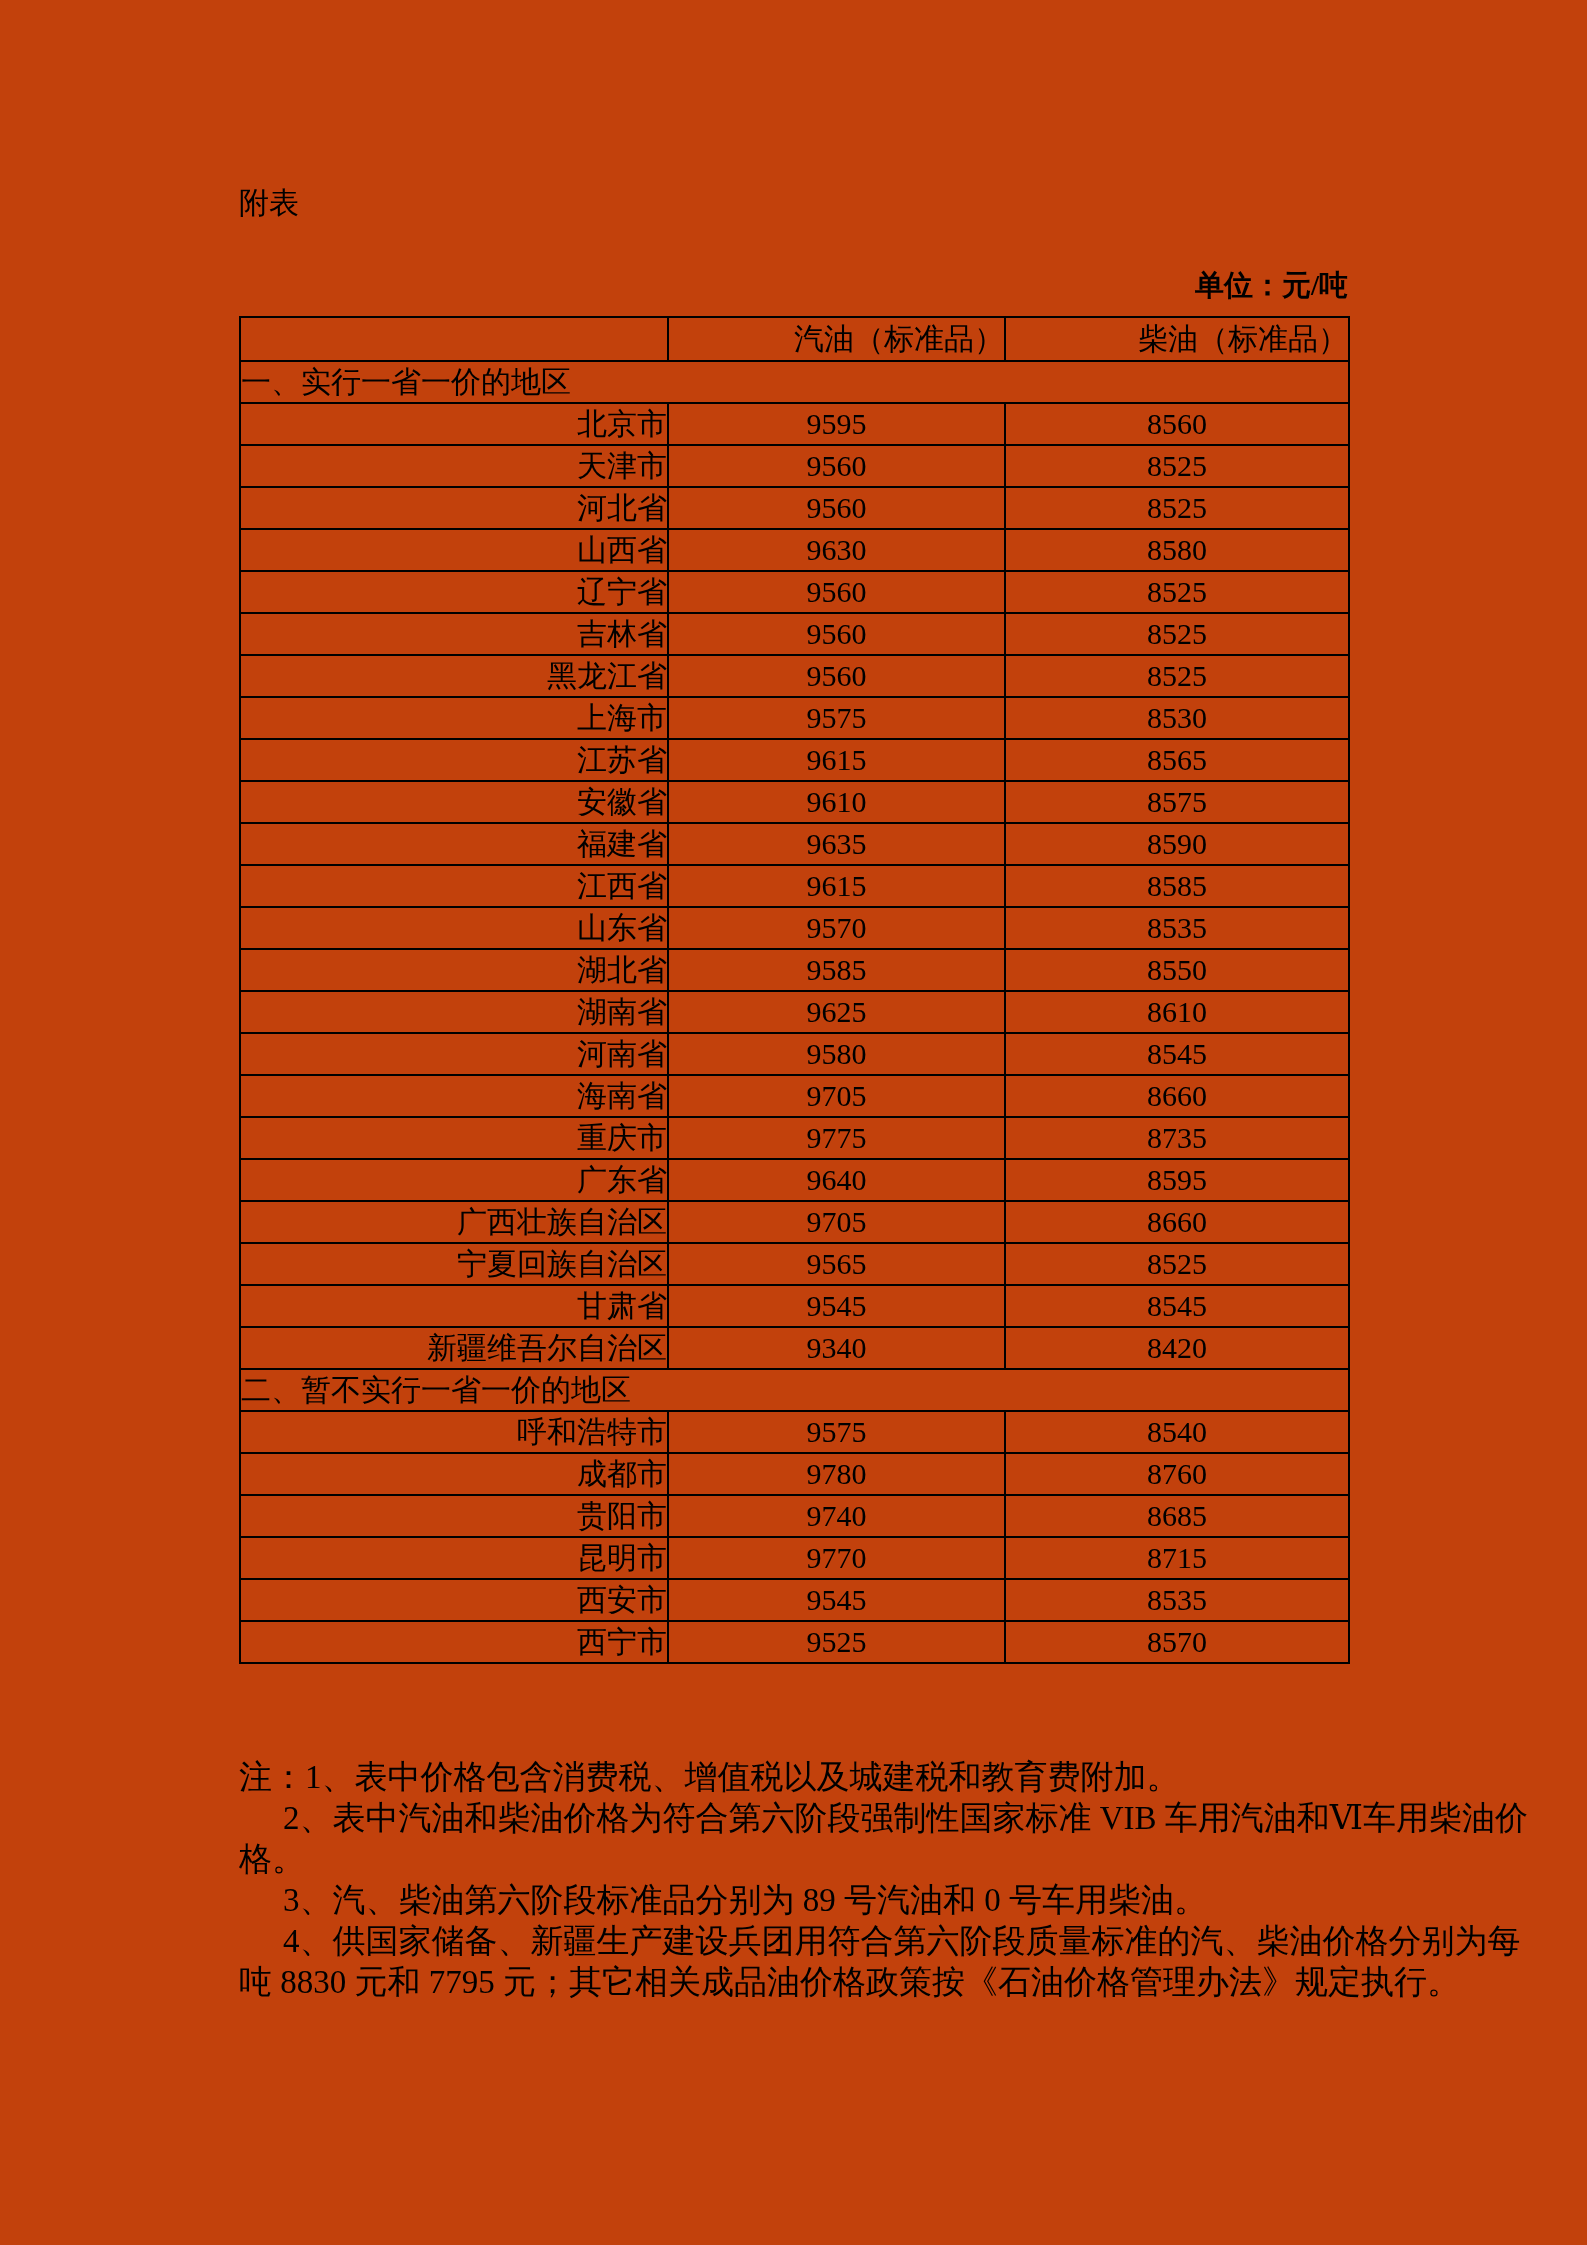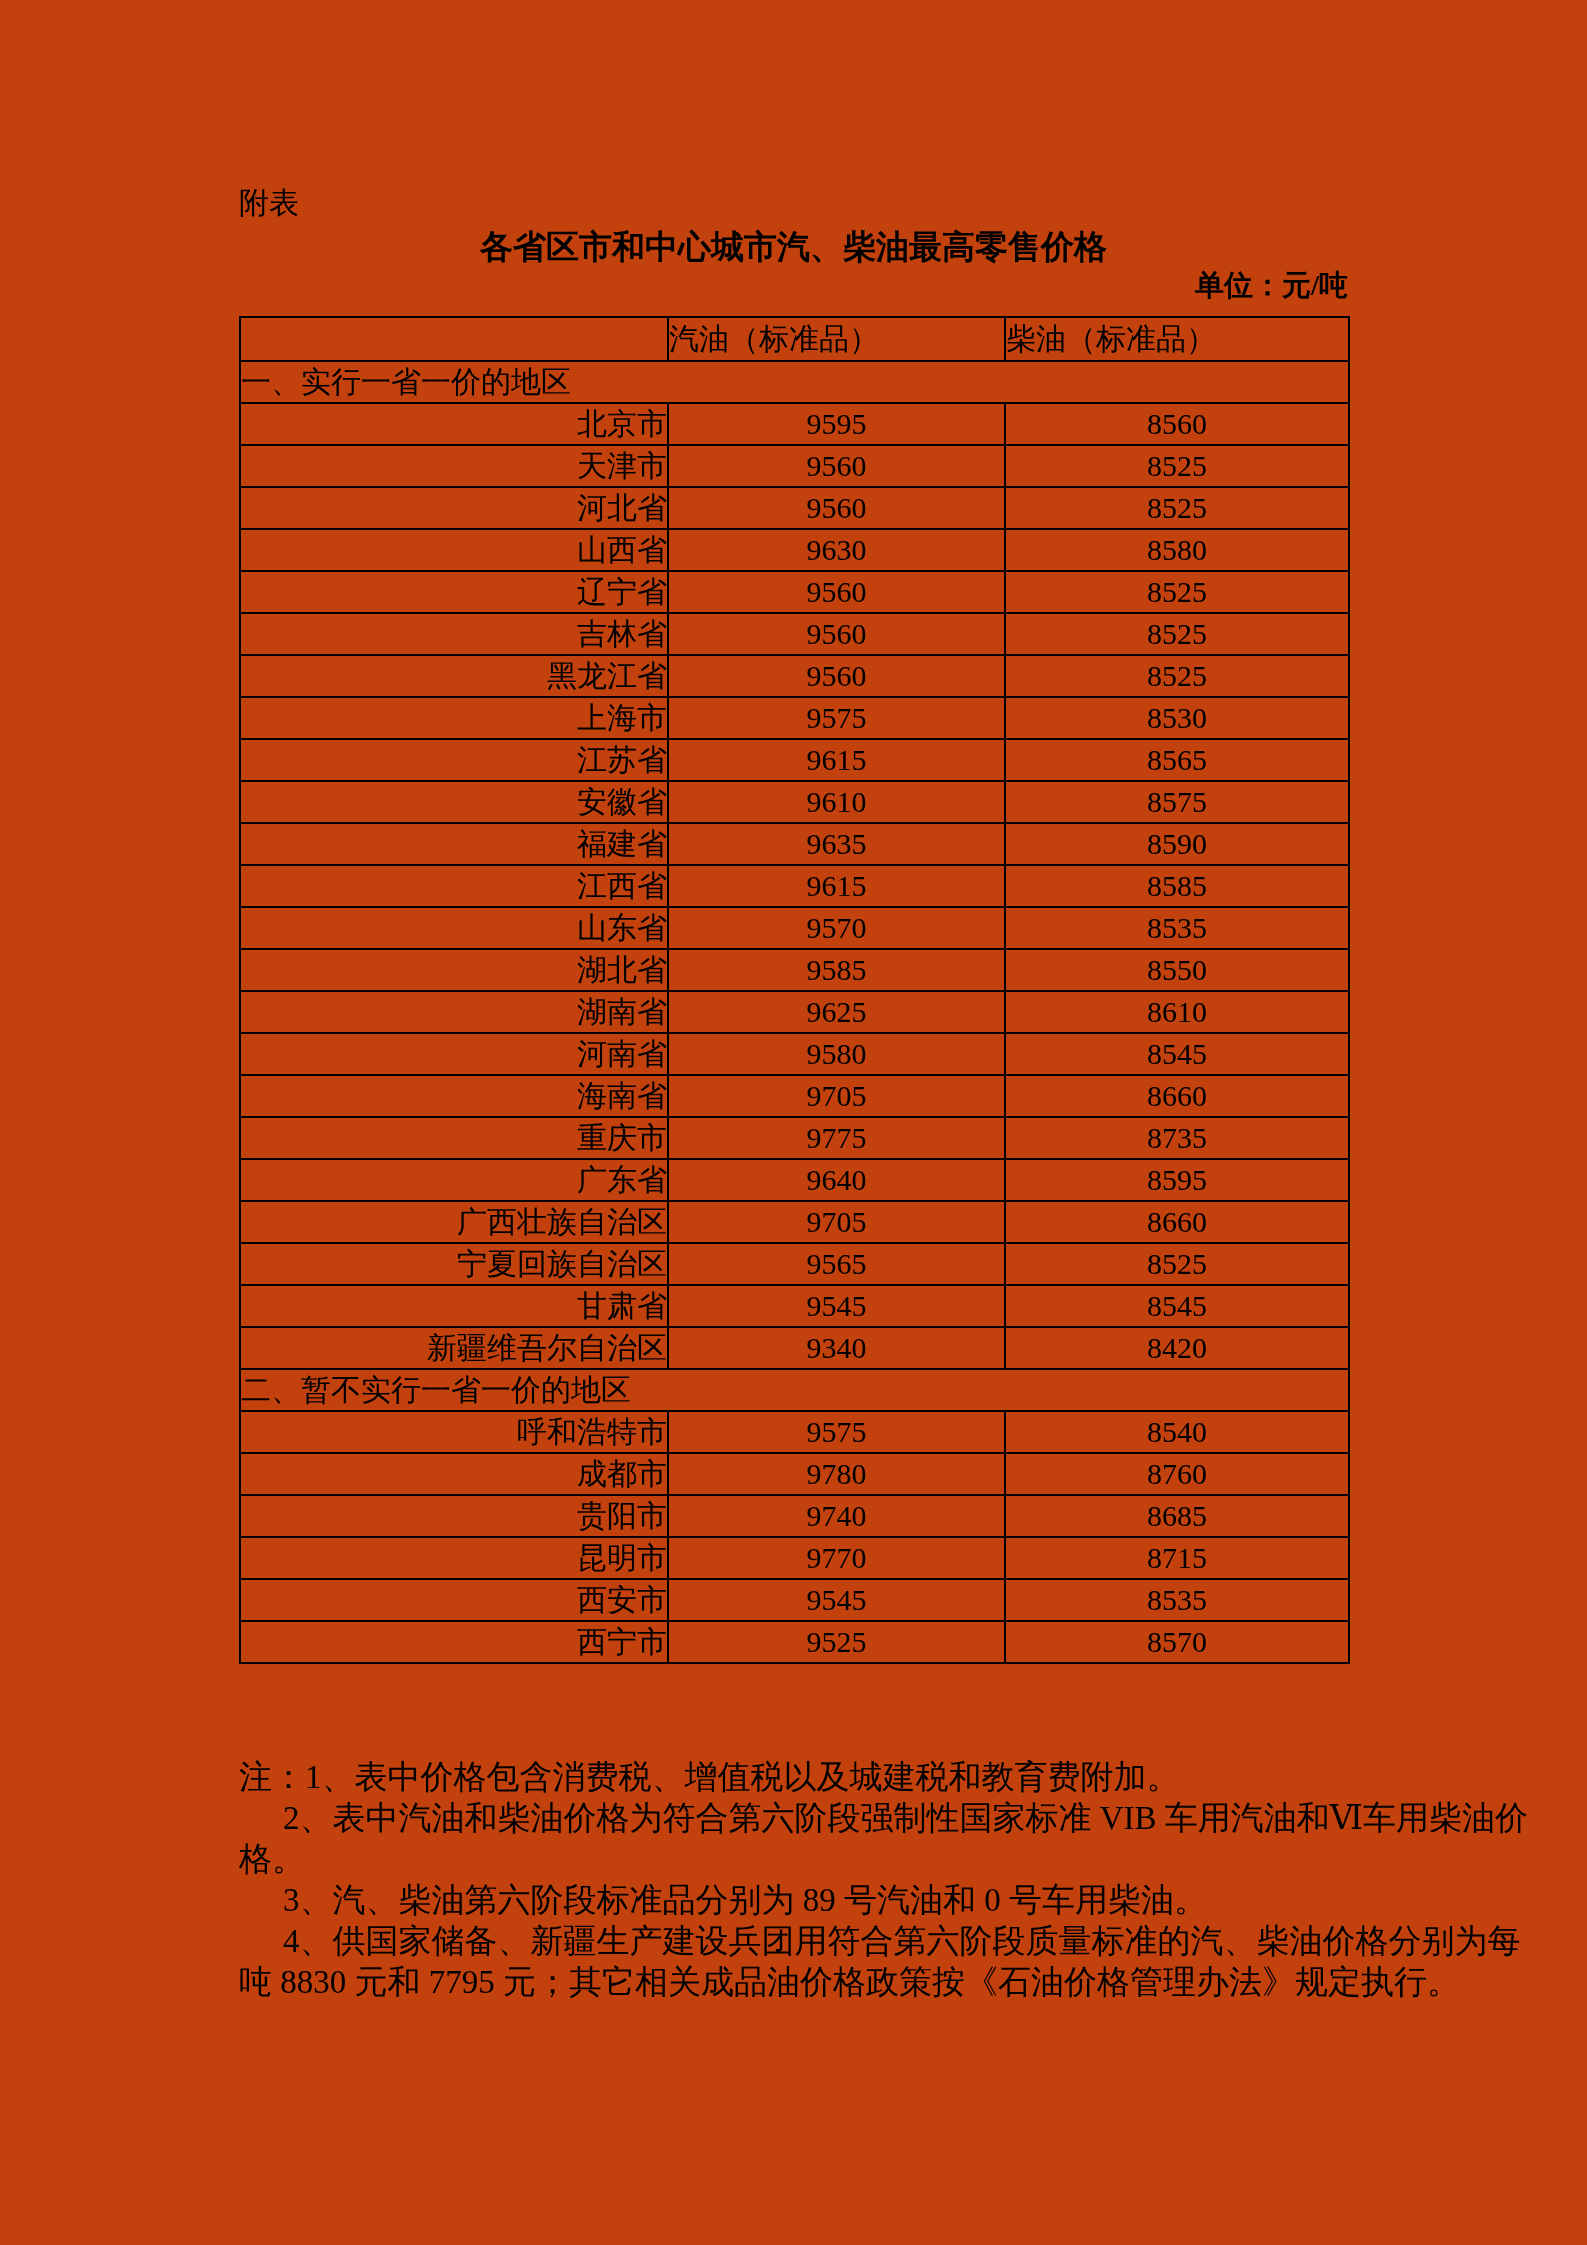--- a/index.html
+++ b/index.html
@@ -58,21 +58,21 @@
     border: 2px solid #000000;
     padding: 0;
     font-size: 30px;
     font-weight: normal;
     line-height: 1;
     overflow: hidden;
     white-space: nowrap;
   }
   .price-table thead tr { height: 44px; }
   .price-table tbody tr { height: 42px; }
-  .price-table th { text-align: left; }
+  .price-table th { text-align: right; }
   .section-title {
     text-align: left;
     padding-left: 3px;
   }
   .region-cell {
     text-align: right;
     padding-left: 88px;
   }
   .num-cell {
     text-align: center;
@@ -88,21 +88,20 @@
   .note-line { white-space: nowrap; }
   .note-line.indent { padding-left: 44px; }
 </style>
 </head>
 <body>
 
 <div class="page">
 
   <div class="appendix-label">附表</div>
 
-  <h1 class="doc-title">各省区市和中心城市汽、柴油最高零售价格</h1>
 
   <div class="unit-label">单位：元/吨</div>
 
   <table class="price-table">
     <colgroup>
       <col style="width:428px">
       <col style="width:337px">
       <col style="width:344px">
     </colgroup>
     <thead>

